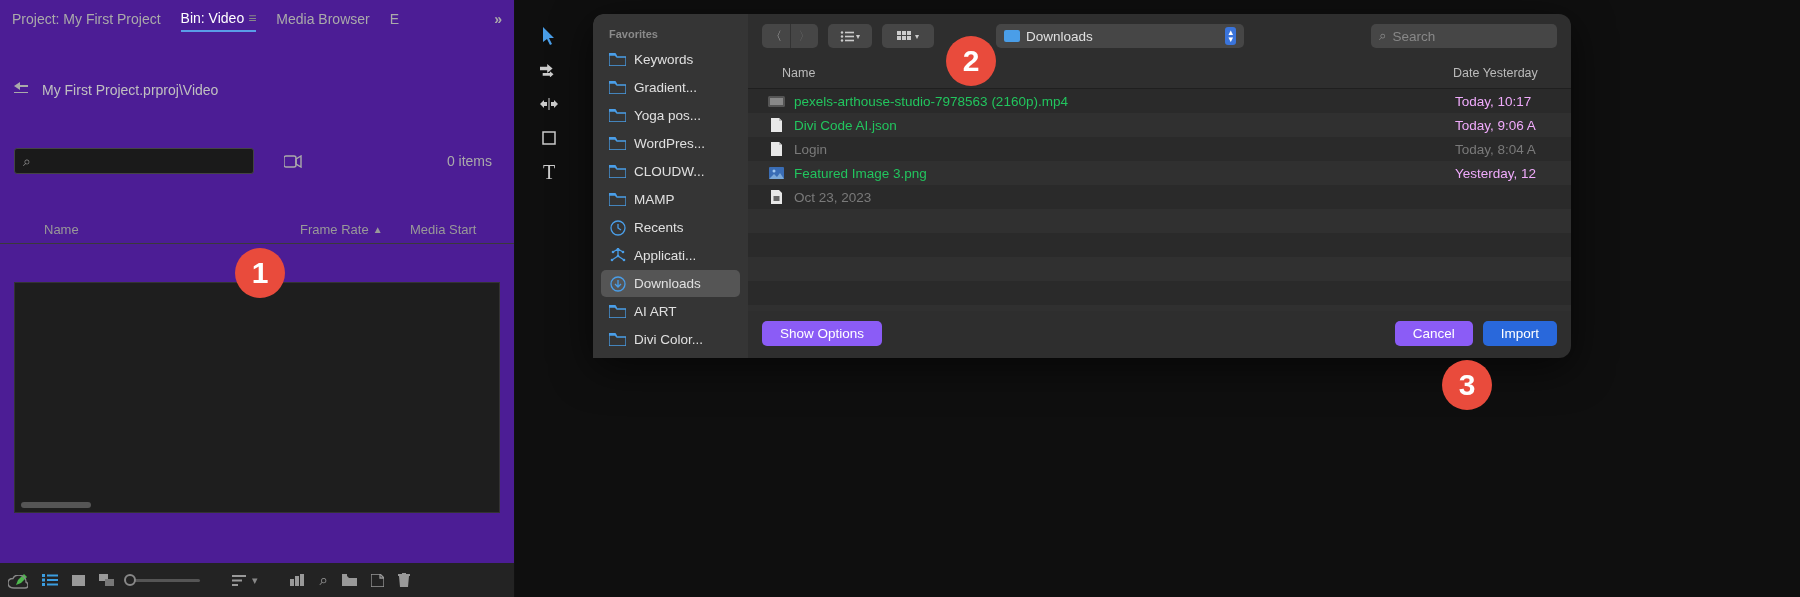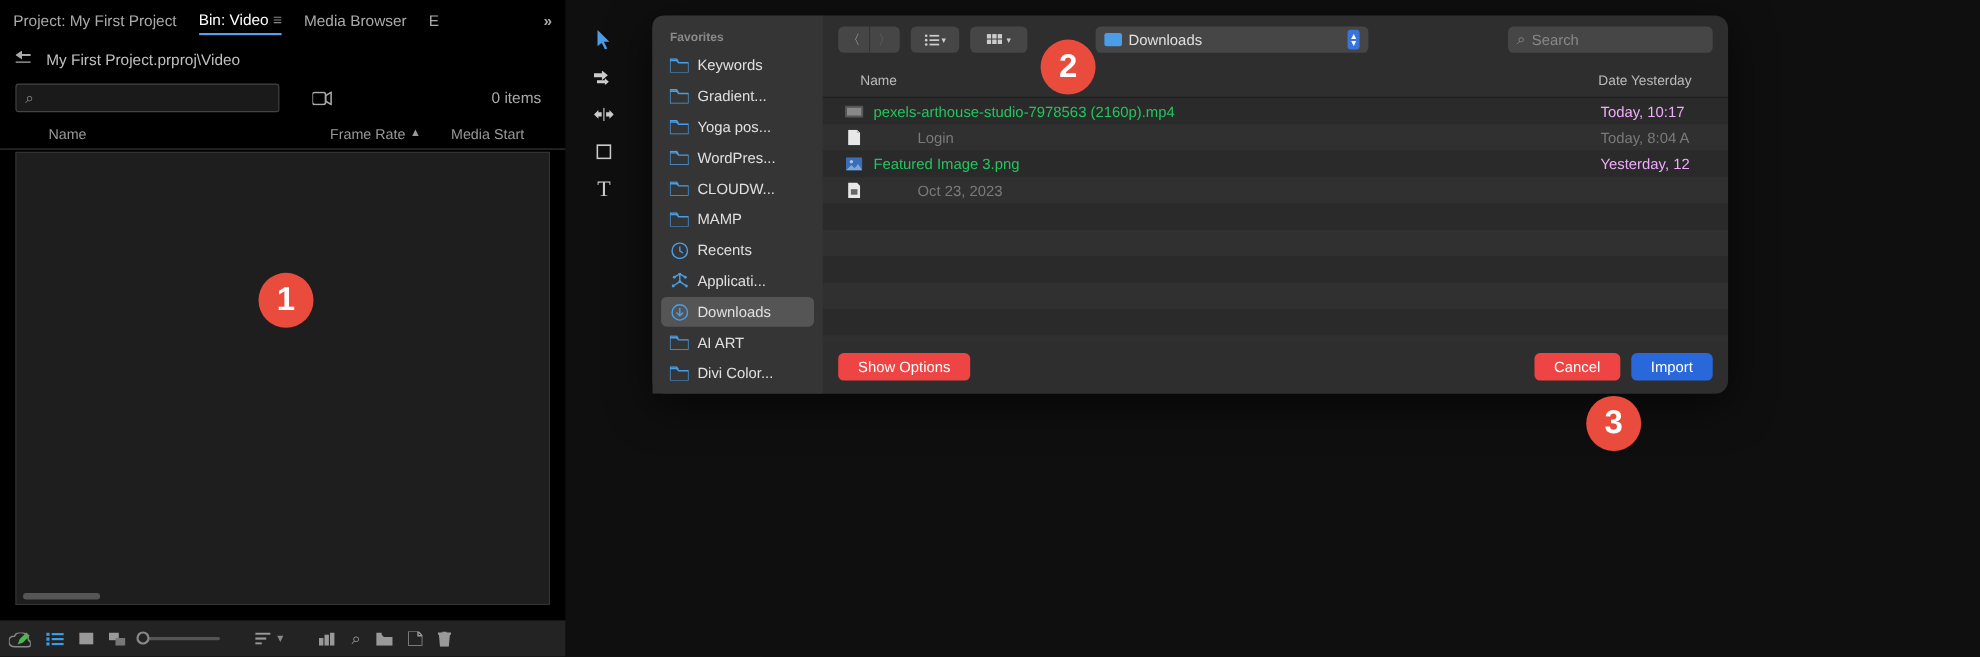--- a/index.html
+++ b/index.html
@@ -1,19 +1,19 @@
 <!DOCTYPE html>
 <html><head>
   <meta charset="utf-8">
   <style>
     * { margin: 0; padding: 0; box-sizing: border-box; font-family: -apple-system, BlinkMacSystemFont, "Segoe UI", sans-serif; }
     body { background: #1a1a1a; color: #e0e0e0; width: 1800px; height: 597px; overflow: hidden; position: relative; }
     
     .main-bg { display: flex; height: 100%; }
-    .left-panel { width: 515px; background: #000000; display: flex; flex-direction: column; border-right: 1px solid #111; }
+    .left-panel { width: 515px; background: #4c1d95; display: flex; flex-direction: column; border-right: 1px solid #111; gap: 36px; }
     
     .top-tabs { display: flex; align-items: center; padding: 6px 12px; gap: 20px; font-size: 14px; color: #aaa; }
     .tab-link { cursor: pointer; padding: 4px 0; }
     .tab-active { color: #fff; border-bottom: 2px solid #5a9de8; padding-bottom: 4px; }
     .menu-icon { margin-left: 4px; color: #888; }
     .chevrons { margin-left: auto; color: #aaa; font-weight: bold; }
     
     .project-row { display: flex; align-items: flex-start; padding: 8px 14px; font-size: 14px; color: #c0c0c0; gap: 14px; }
     .back-icon { font-size: 14px; }
     
@@ -76,26 +76,26 @@
     .file-header { display: flex; padding: 8px 22px 8px 34px; font-size: 12.5px; color: #bbb; border-bottom: 1px solid #1f1f1f; }
     .fh-name { flex: 1; }
     .fh-date { width: 96px; }
     
     .file-list { flex: 1; overflow: hidden; }
     .file-row { display: flex; align-items: center; padding: 3px 14px 3px 18px; font-size: 13.5px; height: 24px; }
     .file-row:nth-child(odd) { background: #2a2a2a; }
     .file-row:nth-child(even) { background: #303030; }
     .file-icon { width: 20px; display: flex; justify-content: center; margin-right: 8px; font-size: 13px; }
     .file-name { flex: 1; color: #22c55e; }
-    .file-dim { color: #7a7a7a !important; margin-left: 40px; }
+    .file-dim { color: #7a7a7a !important; }
     .file-date { width: 102px; color: #f0abfc; text-align: left; white-space: nowrap; overflow: hidden; }
     
     .dialog-footer { display: flex; align-items: center; padding: 10px 14px 12px; gap: 10px; }
     .btn { padding: 5px 18px; border-radius: 5px; font-size: 13.5px; cursor: pointer; }
-    .btn-gray { background: #ef4444; color: #fff; }
+    .btn-gray { background: #8b5cf6; color: #fff; }
     .btn-blue { background: #2968db; color: #fff; }
     .spacer { flex: 1; }
     
     .cc-icon { position: absolute; left: 8px; bottom: 8px; color: #888; font-size: 16px; }
     
     svg { display: block; }
   </style>
 </head>
 <body>
 
@@ -396,20 +396,30 @@
             <span class="file-name ">pexels-arthouse-studio-7978563 (2160p).mp4</span>
             <span class="file-date ">Today, 10:17</span>
           </div>
           <div class="file-row">
             <span class="file-icon">
               <svg width="11" height="14" viewBox="0 0 11 14">
                 <path d="M0 0 L8 0 L11 3 L11 14 L0 14 Z" fill="#e8e8e8"></path>
                 <path d="M8 0 L8 3 L11 3 Z" fill="#bbb"></path>
               </svg>
             </span>
+            <span class="file-name ">Divi Code AI.json</span>
+            <span class="file-date ">Today, 9:06 A</span>
+          </div>
+          <div class="file-row">
+            <span class="file-icon">
+              <svg width="11" height="14" viewBox="0 0 11 14">
+                <path d="M0 0 L8 0 L11 3 L11 14 L0 14 Z" fill="#e8e8e8"></path>
+                <path d="M8 0 L8 3 L11 3 Z" fill="#bbb"></path>
+              </svg>
+            </span>
             <span class="file-name file-dim">Login</span>
             <span class="file-date file-dim">Today, 8:04 A</span>
           </div>
           <div class="file-row">
             <span class="file-icon">
               <svg width="15" height="12" viewBox="0 0 15 12">
                 <rect width="15" height="12" rx="1" fill="#3a6db5"></rect>
                 <circle cx="5" cy="4" r="1.5" fill="#a0c8f0"></circle>
                 <path d="M0 12 L5 7 L8 10 L11 6 L15 12 Z" fill="#7aa8d8"></path>
               </svg>

